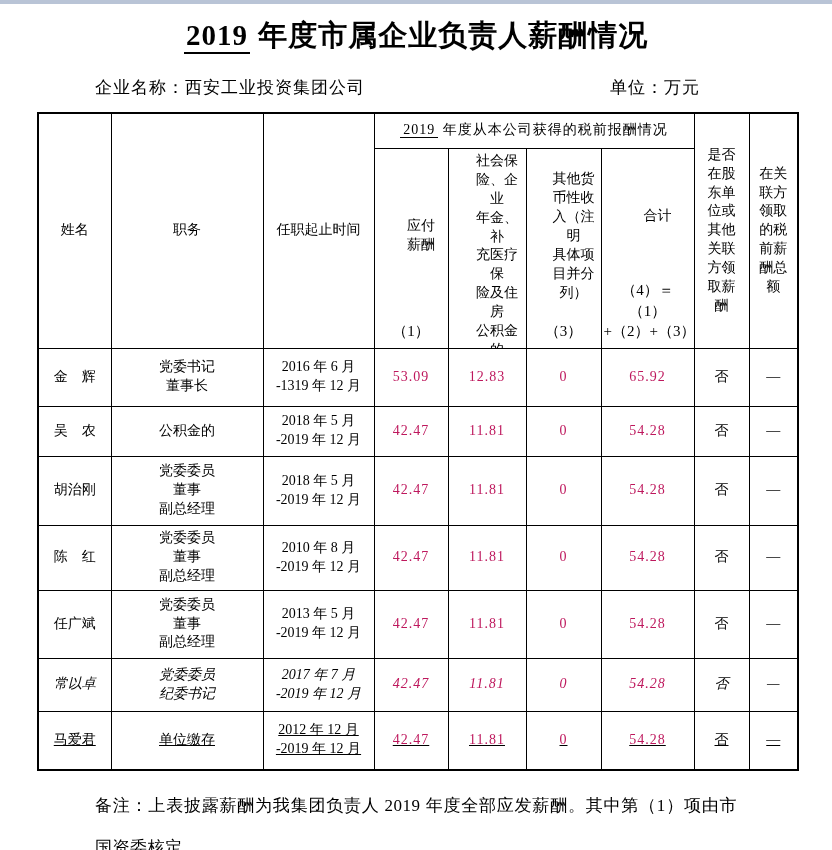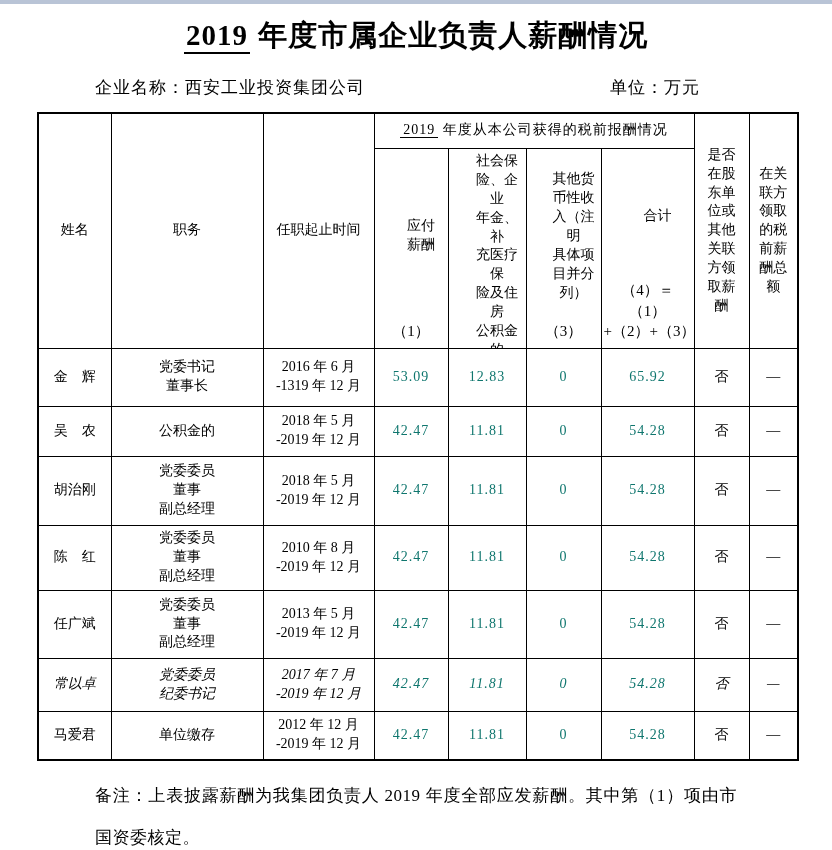--- a/index.html
+++ b/index.html
@@ -31,32 +31,32 @@
     overflow:hidden;
   }
   thead tr.hrow1{height:35px;}
   thead tr.hrow2{height:200px;}
   tbody tr:nth-child(1){height:58px;}
   tbody tr:nth-child(2){height:50px;}
   tbody tr:nth-child(3){height:69px;}
   tbody tr:nth-child(4){height:65px;}
   tbody tr:nth-child(5){height:68px;}
   tbody tr:nth-child(6){height:53px;font-style:italic;}
-  tbody tr:nth-child(7){height:49px;}
+  tbody tr:nth-child(7){height:59px;text-decoration:underline;}
   .pre{white-space:pre-line;}
   .bighdr{font-size:15px;}
   .span-hdr{font-size:15px;letter-spacing:1px;}
   .span-hdr .u{border-bottom:1px solid #000;padding:0 3px 0 3px;}
   .hcell{display:flex;flex-direction:column;height:192px;}
   .hdr-main{flex:1;display:flex;align-items:center;justify-content:center;white-space:pre-line;padding-left:20px;}
   .hdr-num{padding-bottom:3px;white-space:pre-line;font-size:15px;}
   td.name-cell{font-size:17px;}
   td.pos-cell{font-size:15px;}
   td.term-cell{font-size:14px;}
-  td.num{color:#0f766e;font-size:15px;letter-spacing:1px;}
+  td.num{color:#be185d;font-size:15px;letter-spacing:1px;}
   td.flag{font-size:15px;}
   .note{
     margin:14px 95px 0 95px;font-size:17px;line-height:2.45;
     text-align:justify;letter-spacing:0.5px;
   }
 </style>
 </head>
 <body>
 
 <div class="page">

